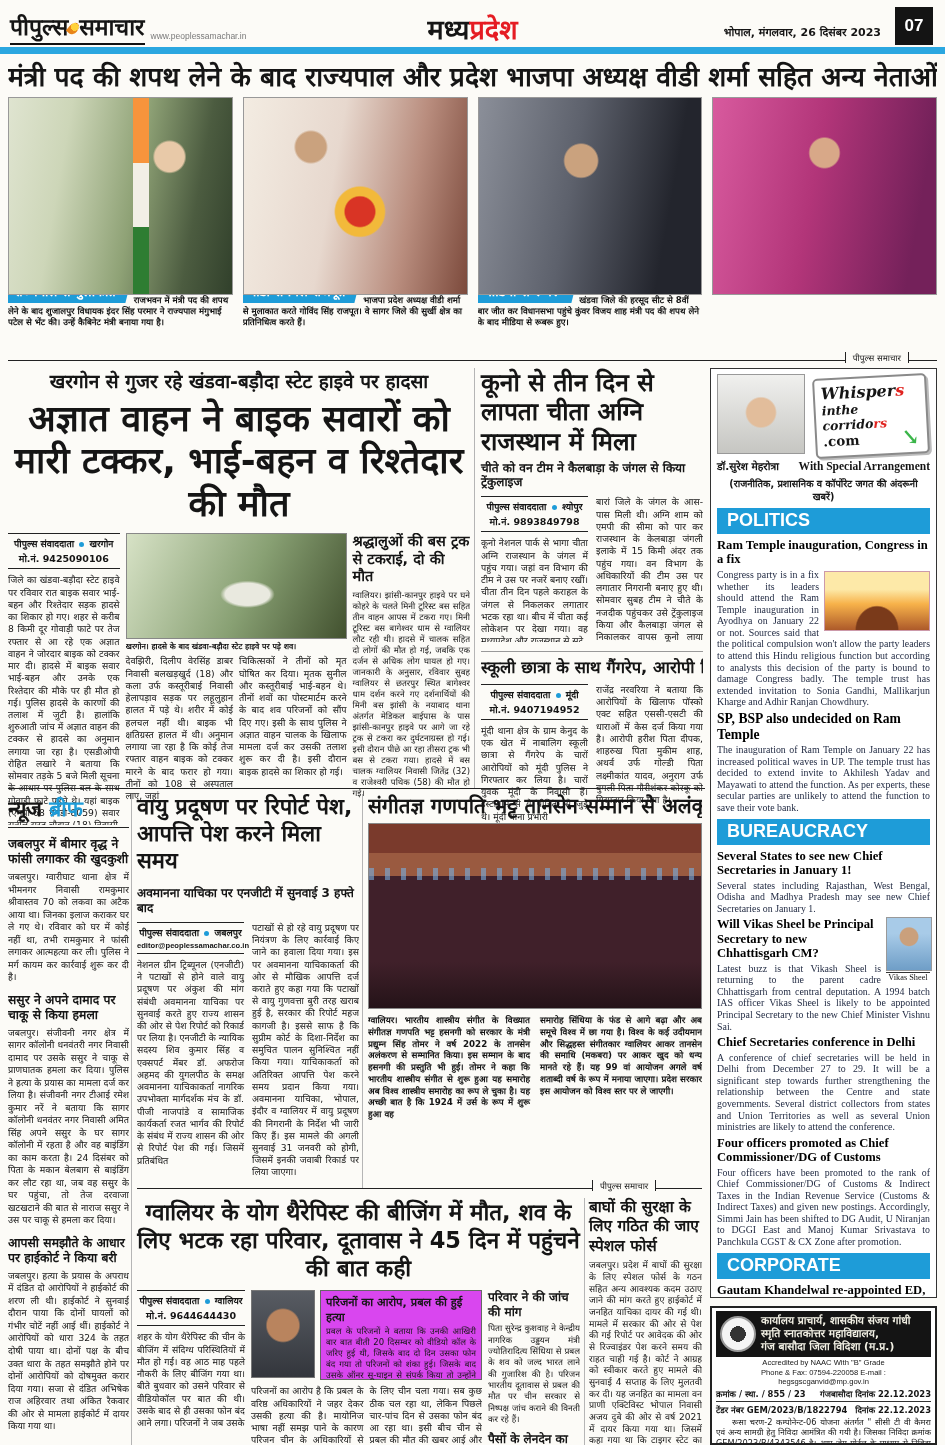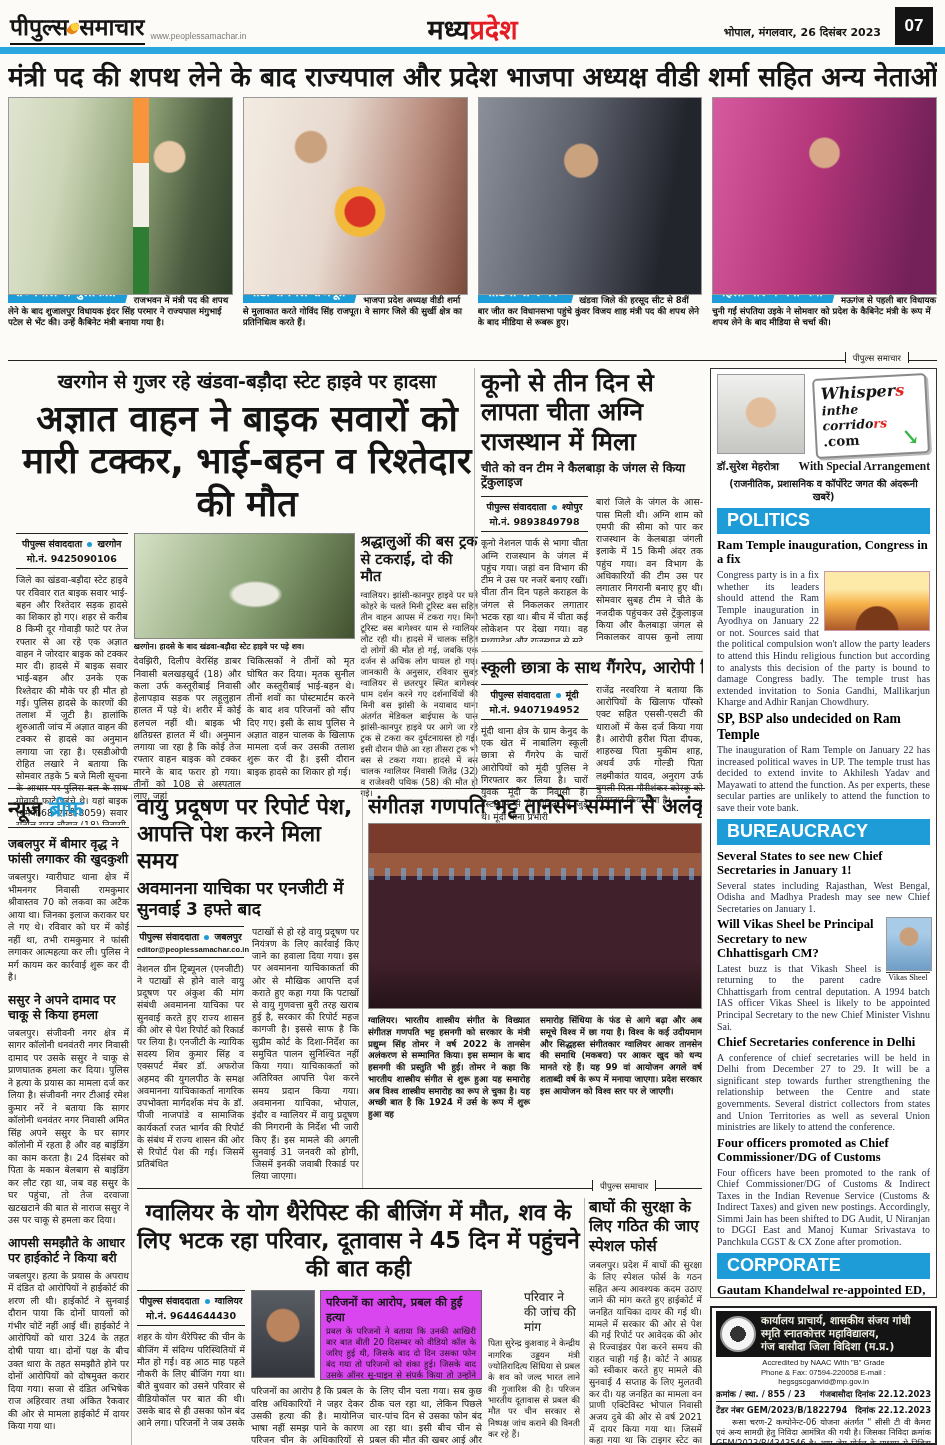--- a/index.html
+++ b/index.html
@@ -98,21 +98,21 @@
   .vikas{width:46px;height:54px;border:1px solid #999;box-sizing:border-box;
     background-image:radial-gradient(circle at 50% 36%,#caa07c 0 22%,rgba(0,0,0,0) 25%),linear-gradient(180deg,#a8cbe8 0 30%,#6f9ec7);}
   .vikas-cap{font-family:"Liberation Serif",serif;font-size:8.3px;border-top:1px solid #333;margin-top:1px;}
   
   .nb-title{font-size:21px;font-weight:bold;border-bottom:1.5px solid #222;padding-bottom:5px;}
   .nb-blue{color:#1e9cd8;}
   .nb-h{font-size:12.3px;font-weight:bold;line-height:1.22;margin-top:9px;}
   .nb-p{font-size:9.2px;line-height:1.36;text-align:justify;margin-top:4px;}
   
   .po-head{font-size:22px;line-height:1.22;}
-  .po-sub{font-size:17px;margin-top:4px;}
+  .po-sub{font-size:12px;margin-top:12px;}
   .po-row{display:flex;gap:8px;margin-top:7px;height:300px;overflow:hidden;}
   .po-row>div{flex:1;min-width:0;}
   
   .tn-head{font-size:20.5px;text-align:center;white-space:nowrap;overflow:hidden;}
   .tn-photo{height:186px;margin-top:5px;border:1px solid #888;box-sizing:border-box;
     background-image:repeating-linear-gradient(90deg,rgba(120,175,225,.6) 0 5px,rgba(0,0,0,0) 5px 16px),
       linear-gradient(180deg,#7a3a2c 0 16%,#9a5a40 16% 28%,#40202a 28% 75%,#241318);
     background-size:100% 12px,100% 100%;background-position:0 44px,0 0;background-repeat:repeat-x,no-repeat;}
   .tn-caps{display:flex;gap:10px;margin-top:6px;height:138px;overflow:hidden;}
   .tn-caps>div{flex:1;min-width:0;font-size:8.7px;font-weight:600;line-height:1.35;text-align:justify;}
@@ -123,21 +123,21 @@
   .yg-mid{width:231px;}
   .yg-c3{width:92px;}
   .yg-topmid{display:flex;gap:5px;height:90px;overflow:hidden;}
   .prabal{width:64px;height:88px;border:1px solid #777;box-sizing:border-box;
     background-image:radial-gradient(circle at 50% 40%,#b9845e 0 26%,rgba(0,0,0,0) 29%),linear-gradient(180deg,#585c63,#33363c);}
   .ybox{flex:1;border:1px solid #666;background:#d946ef;padding:3px 5px;box-sizing:border-box;}
   .ybox-h{font-size:11.3px;font-weight:bold;margin-bottom:2px;}
   .ybox-p{font-size:8.5px;line-height:1.28;text-align:justify;}
   .yg-botmid{display:flex;gap:6px;margin-top:5px;height:86px;overflow:hidden;}
   .yg-botmid>div{flex:1;min-width:0;}
-  .mini-h{font-size:12px;font-weight:normal;line-height:1.25;margin-left:36px;}
+  .mini-h{font-size:12px;font-weight:bold;line-height:1.25;}
   .mini-p{font-size:8.6px;line-height:1.32;text-align:justify;margin-top:3px;}
   .tg-head{font-size:15.5px;font-weight:bold;line-height:1.25;}
   .tg-body{font-size:9px;line-height:1.3;text-align:justify;margin-top:4px;height:186px;overflow:hidden;}
   
   .notice{border:2px solid #222;background:#fff;box-sizing:border-box;padding:3px 4px;overflow:hidden;}
   .nhead{background:#141414;color:#f2f0e4;display:flex;gap:5px;padding:3px 4px;align-items:center;}
   .nlogo{width:32px;height:32px;border-radius:50%;flex:0 0 32px;border:2px solid #999;
     background:radial-gradient(circle at 50% 50%,#333 0 34%,#f5f5f5 35%);}
   .ntitle{flex:1;font-weight:bold;font-size:10.6px;line-height:1.25;}
   .ncen{text-align:center;font-size:7.6px;font-family:"Liberation Sans",sans-serif;margin-top:1px;}
@@ -169,28 +169,27 @@
     <div class="cell">
       <div class="photo ph2"></div>
       <div class="capwrap"><span class="banner"><i>वीडी से मिले राजपूत</i></span><span>भाजपा प्रदेश अध्यक्ष वीडी शर्मा से मुलाकात करते गोविंद सिंह राजपूत। वे सागर जिले की सुर्खी क्षेत्र का प्रतिनिधित्व करते हैं।</span></div>
     </div>
     <div class="cell">
       <div class="photo ph3"></div>
       <div class="capwrap"><span class="banner"><i>मीडिया से रूबरू</i></span><span>खंडवा जिले की हरसूद सीट से 8वीं बार जीत कर विधानसभा पहुंचे कुंवर विजय शाह मंत्री पद की शपथ लेने के बाद मीडिया से रूबरू हुए।</span></div>
     </div>
     <div class="cell">
       <div class="photo ph4"></div>
-      <div class="capwrap"><span class="banner"><i>पहली बार में बनीं मंत्री</i></span><span>मऊगंज से पहली बार विधायक चुनी गईं संपतिया उइके ने सोमवार को प्रदेश के कैबिनेट मंत्री के रूप में शपथ लेने के बाद मीडिया से चर्चा की।</span></div>
     </div>
   </div>
 
   <div class="abs hrule" style="left:8px;top:360px;width:929px;"></div>
   <div class="abs credit-tag" style="right:36px;top:352px;">पीपुल्स समाचार</div>
 
-  <div class="abs" style="left:16px;top:368px;width:462px;">
+  <div class="abs" style="left:8px;top:368px;width:462px;">
     <div class="kicker">खरगोन से गुजर रहे खंडवा-बड़ौदा स्टेट हाइवे पर हादसा</div>
     <div class="bighead">अज्ञात वाहन ने बाइक सवारों को मारी टक्कर, भाई-बहन व रिश्तेदार की मौत</div>
     <div class="accrow">
       <div class="acc-c1">
         <div class="bl"><span>पीपुल्स संवाददाता</span> <span class="dot"></span> <span>खरगोन</span></div>
         <div class="phl">मो.नं. 9425090106</div>
         <div class="bt">जिले का खंडवा-बड़ौदा स्टेट हाइवे पर रविवार रात बाइक सवार भाई-बहन और रिश्तेदार सड़क हादसे का शिकार हो गए। शहर से करीब 8 किमी दूर गोवाड़ी फाटे पर तेज रफ्तार से आ रहे एक अज्ञात वाहन ने जोरदार बाइक को टक्कर मार दी। हादसे में बाइक सवार भाई-बहन और उनके एक रिश्तेदार की मौके पर ही मौत हो गई। पुलिस हादसे के कारणों की तलाश में जुटी है। हालांकि शुरुआती जांच में अज्ञात वाहन की टक्कर से हादसे का अनुमान लगाया जा रहा है। एसडीओपी रोहित लखारे ने बताया कि सोमवार तड़के 5 बजे मिली सूचना के आधार पर पुलिस बल के साथ गोवाड़ी फाटे पहुंचे थे। यहां बाइक (एमपी-68 एमडी-8059) सवार सुनील सूरत चौहान (18) निवासी</div>
       </div>
       <div class="acc-c2">
         <div class="accphoto"></div>

